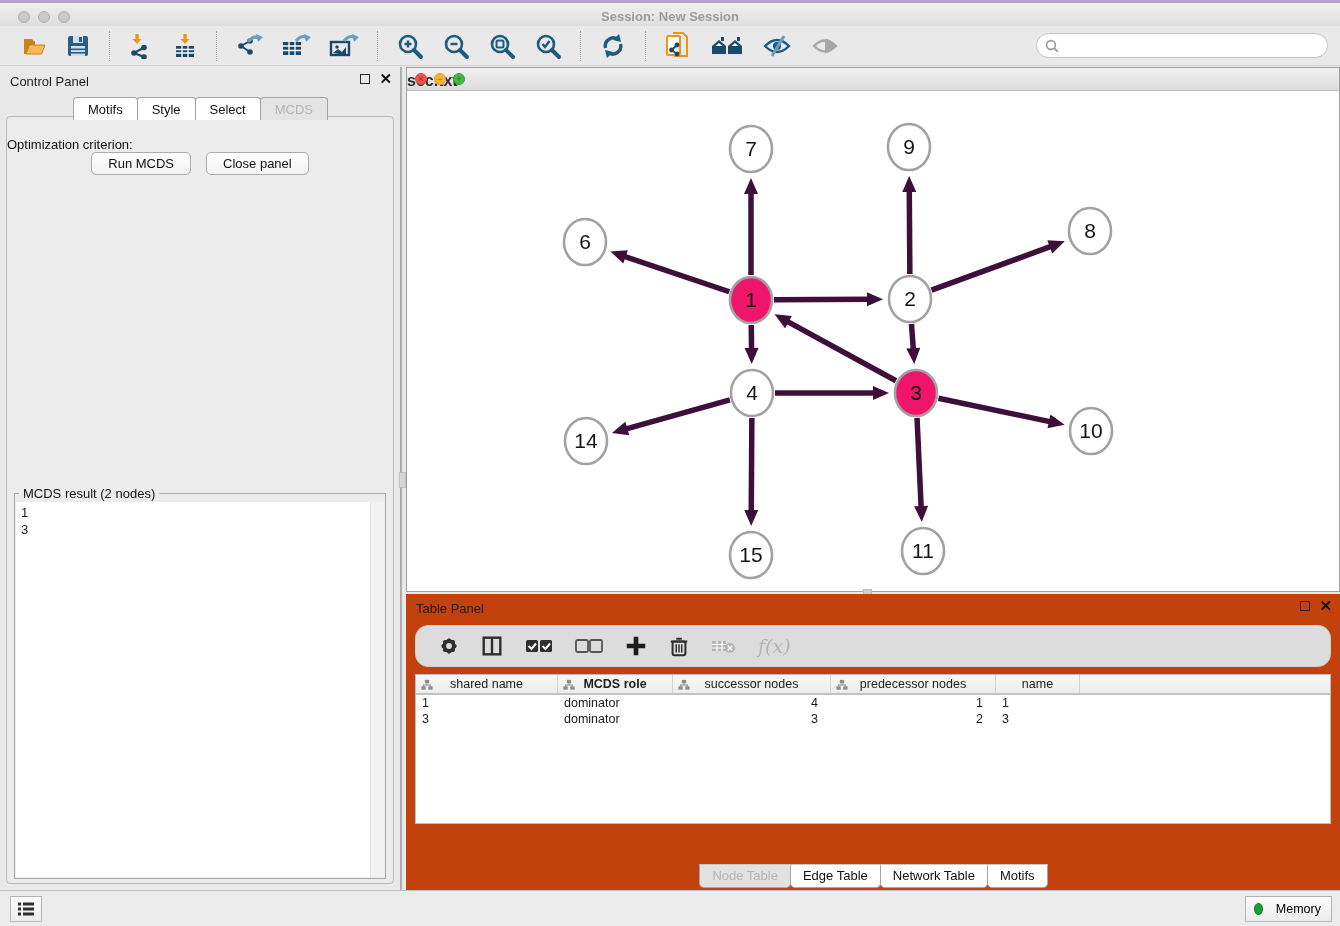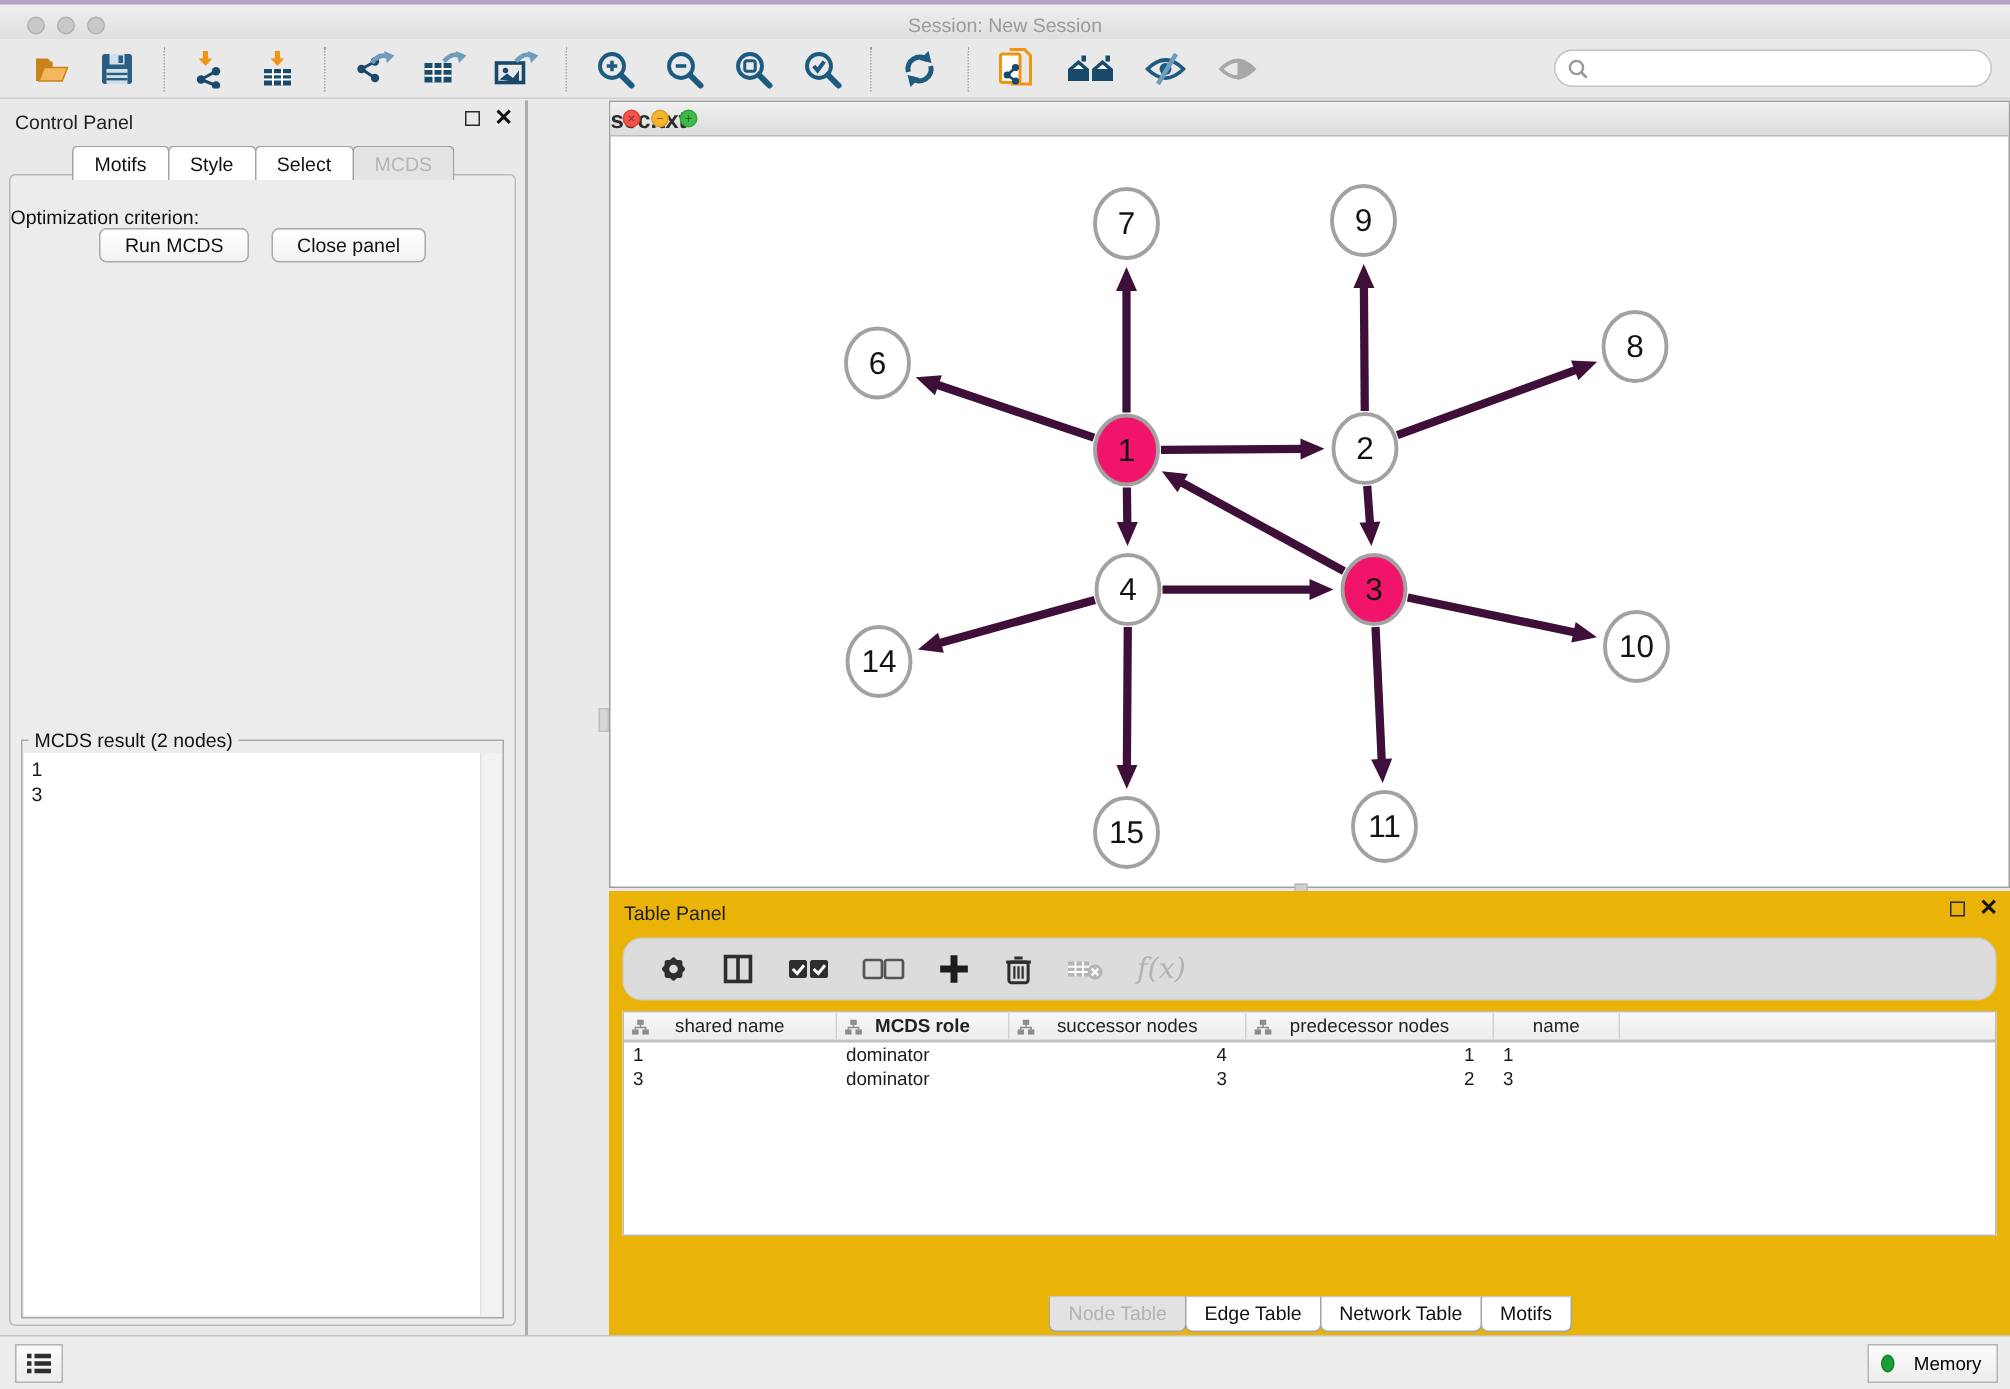--- a/index.html
+++ b/index.html
@@ -8,20 +8,21 @@
     font-family:"Liberation Sans", sans-serif;
     background:#e9e9e9; position:relative; overflow:hidden;
     color:#1a1a1a;
   }
   
   .titlebar {
     position:absolute; top:0; left:0; right:0; height:28px;
     background:linear-gradient(#efefef,#dedede);
     border-top:3px solid #b7a2c9;
     border-bottom:1px solid #c6c6c6;
+    font-weight:bold;
   }
   .tl-group { position:absolute; left:18px; top:8px; display:flex; gap:8px; }
   .tl { width:12px; height:12px; border-radius:50%; background:#c9c9c9; border:1px solid #b0b0b0;
         font-size:9px; line-height:10px; text-align:center; color:rgba(0,0,0,.45); }
   .tl.red   { background:#f2544d; border-color:#d8433d; }
   .tl.yel   { background:#f6b32f; border-color:#dd9c23; }
   .tl.grn   { background:#3fba47; border-color:#31a139; }
   .win-title { position:absolute; left:0; right:0; top:6px; text-align:center;
                font-size:13px; color:#9b9b9b; }
   
@@ -33,21 +34,21 @@
   .tbtn { background:none; border:none; padding:2px; margin:0 7px; cursor:pointer;
           display:flex; align-items:center; justify-content:center; }
   .tsep { width:1px; height:30px; border-left:1px dotted #a5a5a5; margin:0 9px; }
   .searchwrap { margin-left:auto; width:292px; height:25px; background:#fff;
                 border:1px solid #c4c4c4; border-radius:13px;
                 display:flex; align-items:center; padding:0 8px; gap:5px; }
   .searchwrap input { border:none; outline:none; flex:1; font-size:13px; background:transparent;
                       font-family:"Liberation Sans",sans-serif; }
   
   .control-panel {
-    position:absolute; top:67px; left:0; width:352px; bottom:36px;
+    position:absolute; top:67px; left:0; width:402px; bottom:36px;
     background:#e9e9e9; border-right:2px solid #adadad;
   }
   .panel-header { height:28px; position:relative; }
   .panel-title { position:absolute; left:10px; top:7px; font-size:13px; color:#1e1e1e; }
   .panel-icons { position:absolute; right:8px; top:6px; display:flex; gap:9px; align-items:center; }
   .float-ic { width:10px; height:10px; border:1.6px solid #2a2a2a; display:inline-block; }
   .close-ic { font-size:15px; font-weight:bold; color:#111; line-height:12px; }
   .cp-tabs { display:flex; justify-content:center; position:relative; z-index:2; margin-top:2px; }
   .cp-tab { font-size:13px; padding:4px 14px 3px; background:#fff; color:#111;
             border:1px solid #a2a2a2; border-bottom:none; margin-right:-1px;
@@ -87,21 +88,21 @@
                   border-bottom:1px solid #bcbcbc; position:relative; }
   .net-tl { position:absolute; left:8px; top:5px; display:flex; gap:7px; }
   .net-title { text-align:left; font-size:16px; color:#2d2d2d; padding-top:4px;font-weight:bold; }
   .graph-svg { position:absolute; top:24px; left:0; right:0; bottom:0; width:100%; height:500px; }
   .h-split { position:absolute; left:456px; bottom:-4px; width:9px; height:6px;
              background:#cfcfcf; border:1px solid #bbb; }
   .v-split { position:absolute; left:-8px; top:404px; width:7px; height:16px;
              background:#d6d6d6; border:1px solid #bfbfbf; }
   
   .table-panel { position:absolute; left:406px; top:594px; right:0; bottom:36px;
-                 background:#eab308; }
+                 background:#c2410c; }
   .tp-toolbar { margin:3px 9px 0; height:42px; background:#dcdcdc;
                 border:1px solid #cfcfcf; border-radius:13px;
                 display:flex; align-items:center; padding:0 12px; }
   .tp-btn { background:none; border:none; margin:0 10px; cursor:pointer;
             display:flex; align-items:center; }
   .fx { font-family:"DejaVu Serif", serif; font-style:italic; font-size:19px; color:#b3b3b3; }
   .tp-table { position:absolute; left:9px; right:9px; top:80px; bottom:66px;
               background:#fff; border:1px solid #bdbdbd; overflow:hidden; }
   .t-head { display:flex; height:20px; background:linear-gradient(#f7f7f7,#ededed);
             border-bottom:2px solid #c2c2c2; }

